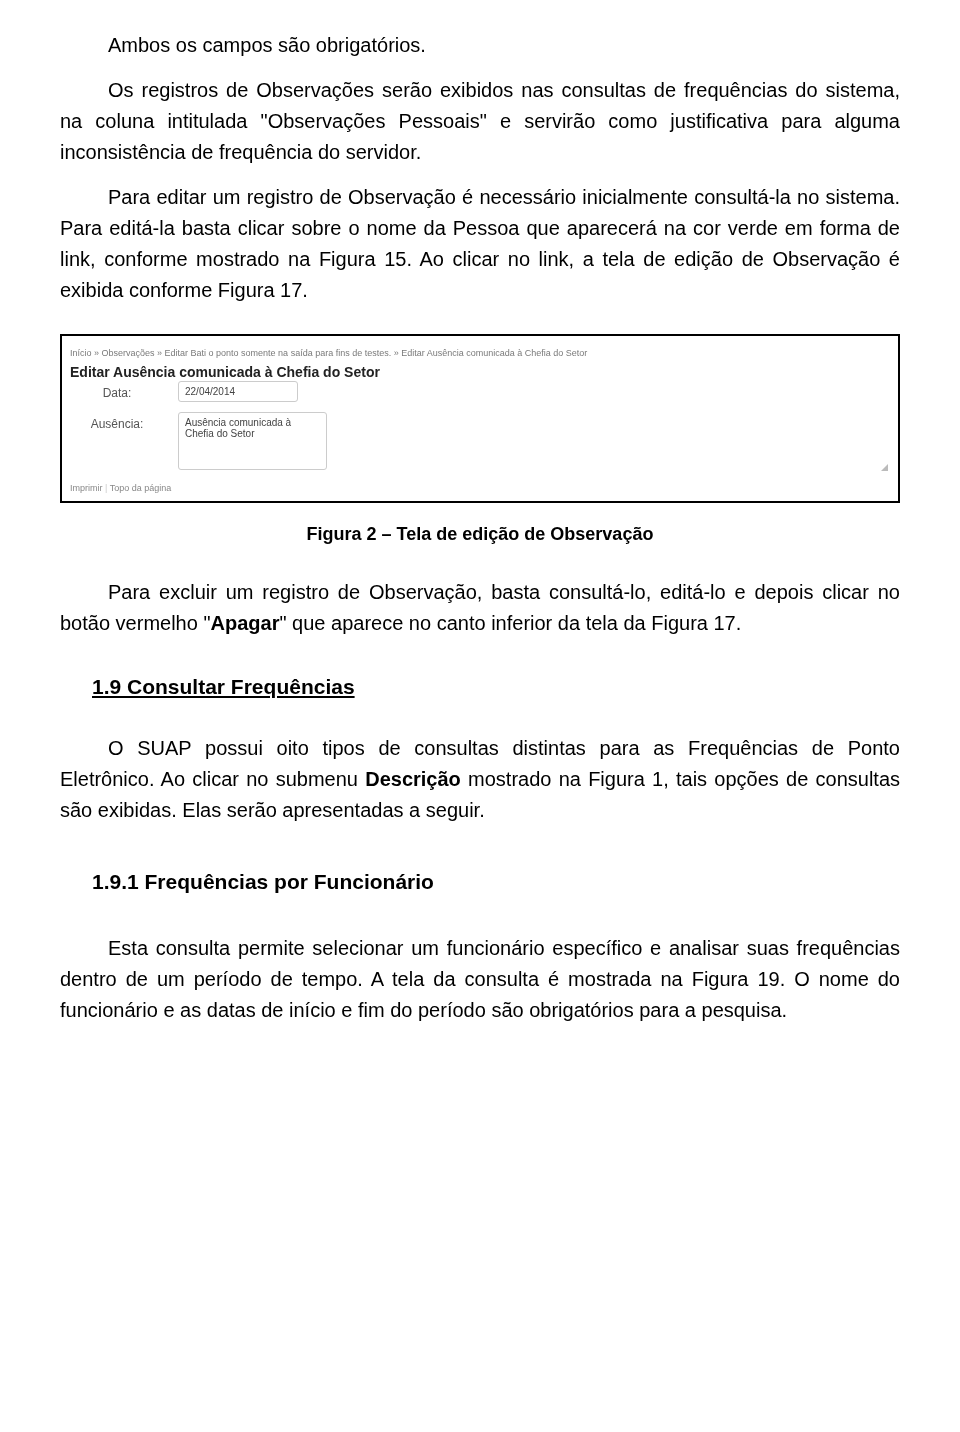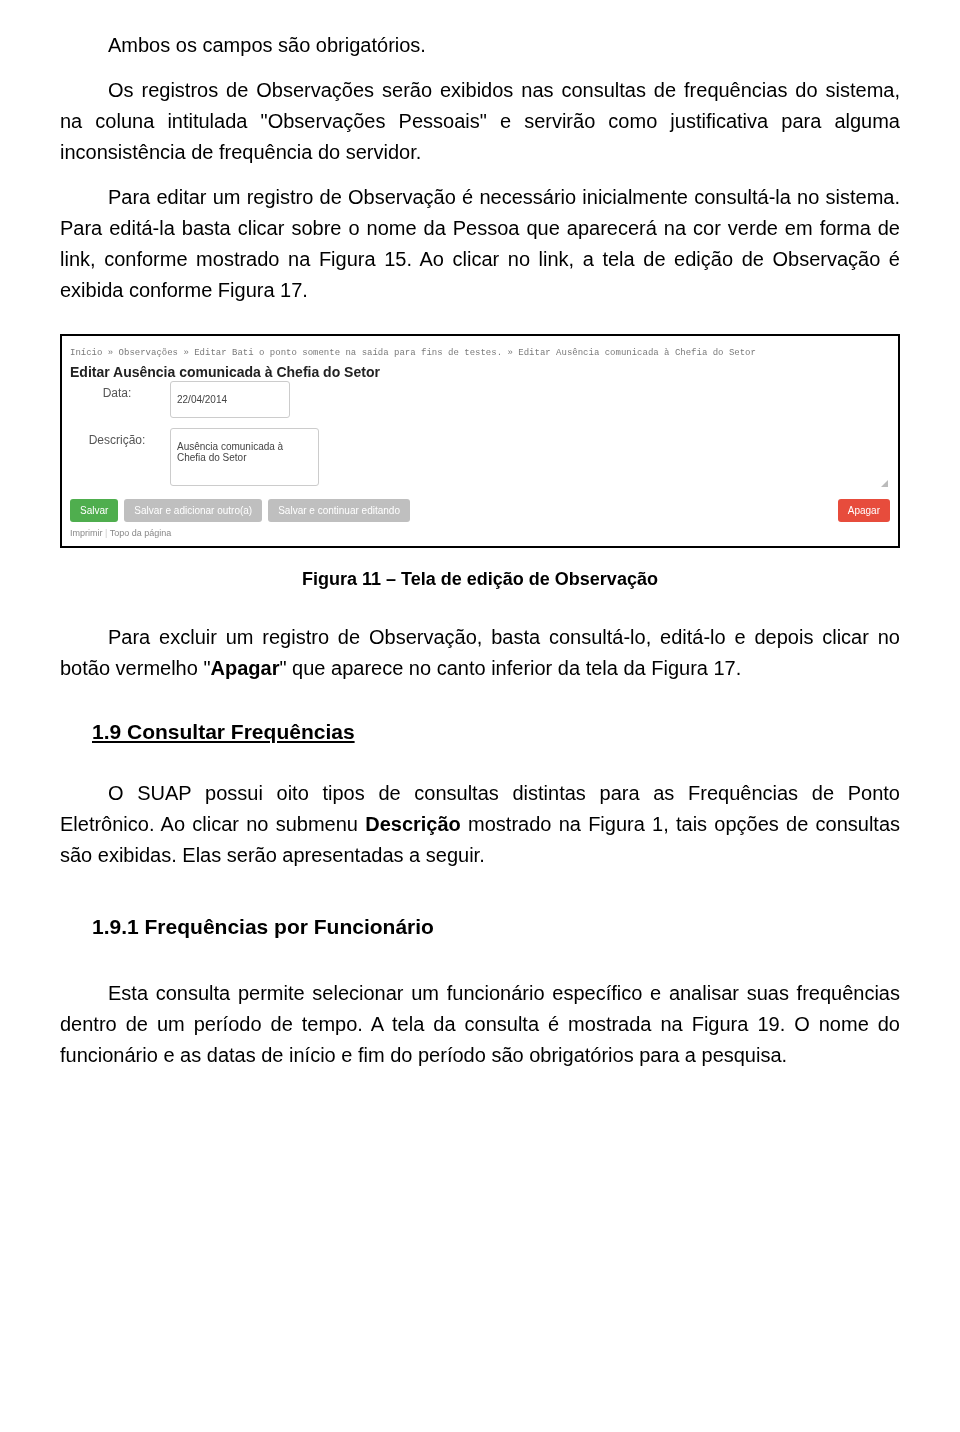--- a/index.html
+++ b/index.html
@@ -25,21 +25,20 @@
       margin: 28px 0 18px 0;
       padding: 8px 8px 6px 8px;
       font-size: 11px;
       color: #444;
       line-height: 1.3;
     }
     .breadcrumb {
       color: #7a7a7a;
       font-size: 9px;
       padding: 4px 0 3px 0;
-      font-family: Liberation Mono, monospace;
     }
     .shot-title {
       font-weight: bold;
       font-size: 14px;
       color: #222;
     }
     .form-row {
       display: flex;
       align-items: flex-start;
       margin-bottom: 10px;
@@ -50,24 +49,25 @@
       font-size: 12px;
       color: #555;
       padding-top: 5px;
       padding-right: 6px;
     }
     .form-input {
       flex: 1;
       border: 1px solid #ccc;
       border-radius: 3px;
       font-size: 10px;
-      padding: 12px 6px;
+      padding: 4px 6px;
       background: #fff;
       color: #444;
       font-family: Arial, sans-serif;
+      margin-left: 8px;
     }
     textarea.form-input {
       height: 58px;
       resize: none;
       position: relative;
     }
     .textarea-wrap {
       flex: 1;
       position: relative;
     }
@@ -133,39 +133,33 @@
 <div class="screenshot-frame">
   <div class="breadcrumb">Início  »  Observações  »  Editar Bati o ponto somente na saída para fins de testes.  »  Editar Ausência comunicada à Chefia do Setor</div>
   <div class="shot-title">Editar Ausência comunicada à Chefia do Setor</div>
 
   <div class="form-row">
     <div class="form-label">Data:</div>
     <input class="form-input" style="max-width: 120px;" value="22/04/2014">
   </div>
 
   <div class="form-row">
-    <div class="form-label">Descrição:</div>
+    <div class="form-label">Ausência:</div>
     <div class="textarea-wrap">
       <textarea class="form-input" style="">Ausência comunicada à Chefia do Setor</textarea>
     </div>
   </div>
 
-  <div class="btn-row">
-    <button class="btn btn-success">Salvar</button>
-    <button class="btn btn-default">Salvar e adicionar outro(a)</button>
-    <button class="btn btn-default">Salvar e continuar editando</button>
-    <button class="btn btn-danger">Apagar</button>
-  </div>
 
   <div class="footer-links">
     <span>Imprimir</span><span>Topo da página</span>
   </div>
 </div>
 
-<div class="figure-caption">Figura 11 – Tela de edição de Observação</div>
+<div class="figure-caption">Figura 2 – Tela de edição de Observação</div>
 
 <p class="para indent">
   <span>Para excluir um registro de Observação, basta consultá-lo, editá-lo e depois clicar no botão vermelho "</span><span class="bold">Apagar</span><span>" que aparece no canto inferior da tela da Figura 17.</span>
 </p>
 
 <h2 class="section">1.9 Consultar Frequências</h2>
 
 <p class="para indent">
   <span>O SUAP possui oito tipos de consultas distintas para as Frequências de Ponto Eletrônico. Ao clicar no submenu </span><span class="bold">Descrição</span><span> mostrado na Figura 1, tais opções de consultas são exibidas. Elas serão apresentadas a seguir.</span>
 </p>

